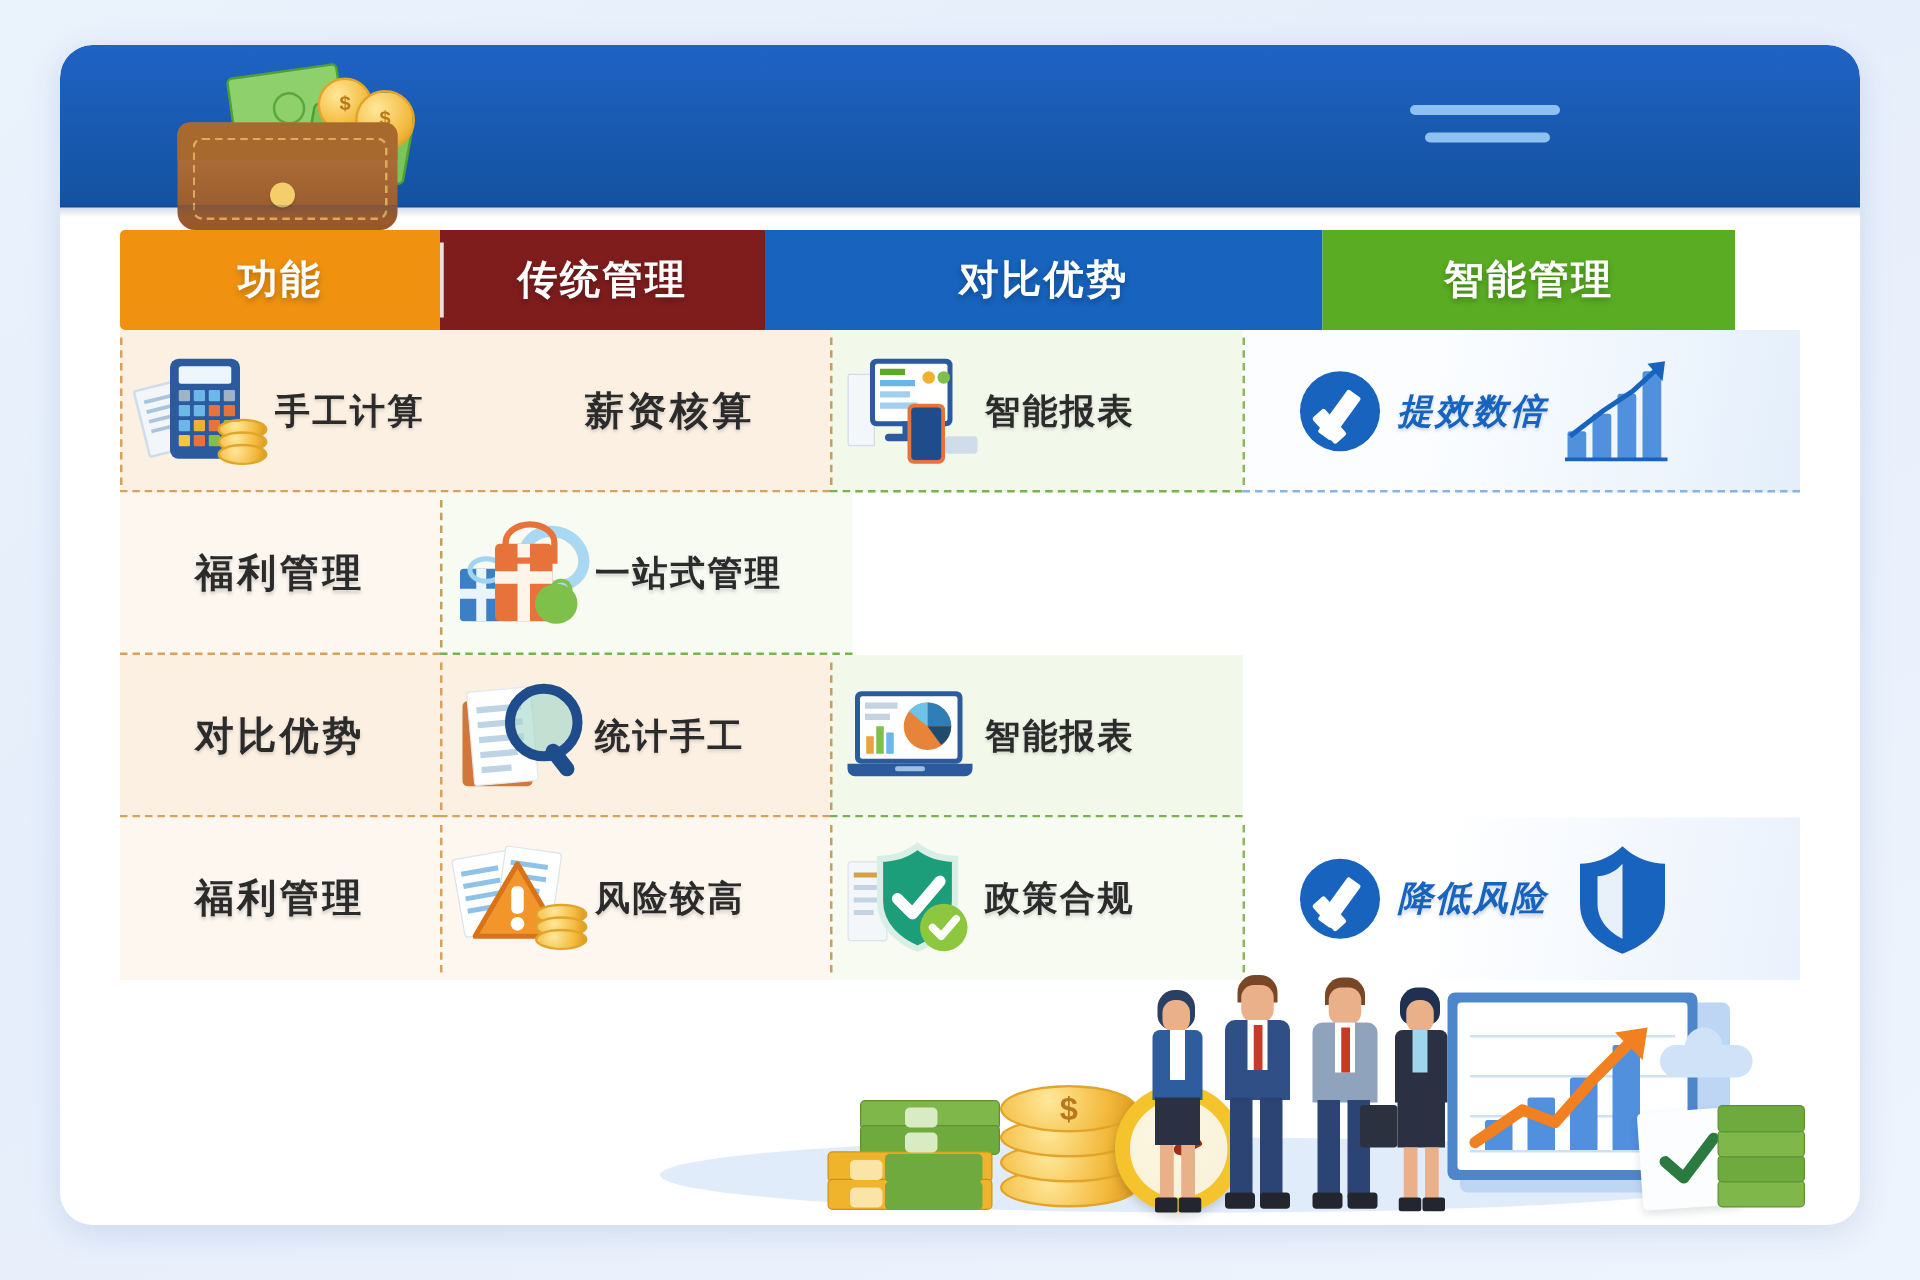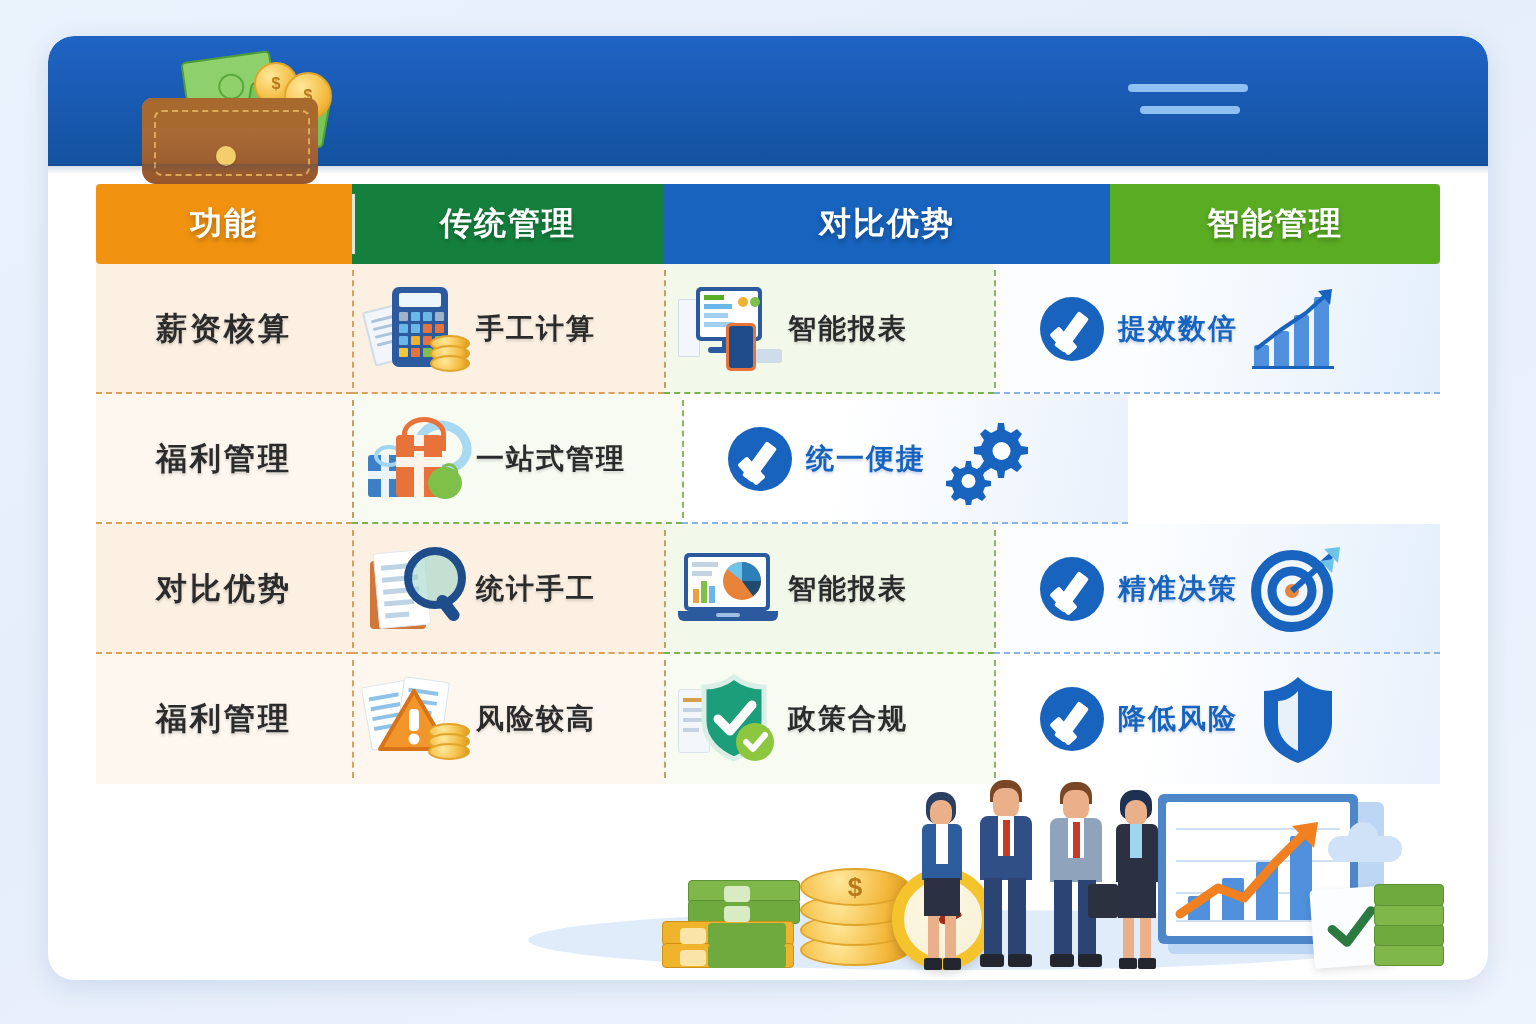--- a/index.html
+++ b/index.html
@@ -61,31 +61,31 @@
   .wallet-dot{position:absolute;left:88px;top:92px;width:20px;height:20px;border-radius:50%;
     background:#f3ce6a;box-shadow:0 1px 2px rgba(0,0,0,.2);}
 
   
   .table{position:absolute;left:48px;top:148px;width:1344px;}
   .thead{display:flex;height:80px;border-radius:4px;overflow:hidden;}
   .th{display:flex;align-items:center;justify-content:center;
     font-size:32px;font-weight:bold;color:#fff;letter-spacing:2px;
     text-shadow:0 3px 5px rgba(0,0,0,.28);position:relative;}
   .th.c0{width:256px;background:#f0920f;}
-  .th.c1{width:312px;background:#15803d;text-align:center;}
+  .th.c1{width:260px;background:#7f1d1d;text-align:center;}
   .th.c2{width:330px;background:#5aad23;}
   .th.c3{width:446px;background:#1763bd;}
   .th.c1:before{content:"";position:absolute;left:0;top:10px;bottom:10px;width:3px;background:rgba(255,255,255,.85);}
 
   .trow{display:flex;height:130px;}
   .td{position:relative;display:flex;align-items:center;}
   .td.c0{width:256px;justify-content:center;background:#fbf0e2;}
   .td.c1{width:312px;background:#fbf0e2;}
   .td.c2{width:330px;background:#f2f8ea;}
-  .td.c3{width:446px;background:linear-gradient(100deg,#fbfdff 35%,#e4effb 100%);}
+  .td.c3{width:446px;background:linear-gradient(100deg,#fbfdff 35%,#e4effb 100%);font-style:italic;}
   .trow.alt .td.c0,.trow.alt .td.c1{background:#fdf7ef;}
   .trow.alt .td.c2{background:#f7fbf2;}
   .trow.alt .td.c3{background:linear-gradient(100deg,#ffffff 35%,#e9f1fc 100%);}
   .trow .td.c0:after,.trow .td.c1:after{content:"";position:absolute;left:0;right:0;bottom:0;height:0;border-bottom:2px dashed #d9a25c;}
   .trow .td.c2:after{content:"";position:absolute;left:0;right:0;bottom:0;height:0;border-bottom:2px dashed #79b34e;}
   .trow .td.c3:after{content:"";position:absolute;left:0;right:0;bottom:0;height:0;border-bottom:2px dashed #89b3e2;}
   .trow:last-child .td:after{display:none;}
   .vdash{position:absolute;left:0;top:6px;bottom:6px;width:0;}
   .td.c1 .vdash{border-left:2px dashed #d9a25c;}
   .td.c2 .vdash{border-left:2px dashed #c2a15e;}
@@ -153,23 +153,20 @@
     <div class="table">
 
       <div class="thead">
         <div class="th c0">功能</div>
         <div class="th c1">传统管理</div>
         <div class="th c3">对比优势</div>
         <div class="th c2">智能管理</div>
       </div>
 
       <div class="trow">
-        <div class="td c0">
-          <span class="rowlabel">薪资核算</span>
-        </div>
         <div class="td c1">
             <span class="vdash"></span>
           <div class="cellicon">
             <div style="position:absolute;left:2px;top:26px;width:34px;height:52px;background:#f2f6fb;border:2px solid #cfdcea;border-radius:3px;transform:rotate(-14deg);">
               <div style="position:absolute;left:5px;top:8px;width:22px;height:3px;background:#a9c4dd;"></div>
               <div style="position:absolute;left:5px;top:16px;width:22px;height:3px;background:#a9c4dd;"></div>
               <div style="position:absolute;left:5px;top:24px;width:22px;height:3px;background:#a9c4dd;"></div>
               <div style="position:absolute;left:5px;top:32px;width:18px;height:3px;background:#a9c4dd;"></div>
             </div>
             <div style="position:absolute;left:26px;top:6px;width:56px;height:80px;background:#2b5b9e;border-radius:7px;">
@@ -190,20 +187,23 @@
               <div style="position:absolute;left:19px;top:61px;width:9px;height:9px;background:#e8733a;border-radius:1px;"></div>
               <div style="position:absolute;left:31px;top:61px;width:9px;height:9px;background:#7fc04a;border-radius:1px;"></div>
               <div style="position:absolute;left:43px;top:61px;width:9px;height:9px;background:#9ad152;border-radius:1px;"></div>
             </div>
             <div class="coin" style="left:64px;top:54px;width:36px;height:13px;border-radius:50%;"></div>
             <div class="coin" style="left:64px;top:64px;width:36px;height:13px;border-radius:50%;"></div>
             <div class="coin" style="left:64px;top:74px;width:36px;height:13px;border-radius:50%;"></div>
           </div>
           <span class="celltext">手工计算</span>
         </div>
+        <div class="td c0">
+          <span class="rowlabel">薪资核算</span>
+        </div>
         <div class="td c2">
             <span class="vdash"></span>
           <div class="cellicon">
             <div style="position:absolute;left:0;top:18px;width:20px;height:56px;background:#f3f7fb;border:1px solid #cfdcea;border-radius:2px;"></div>
             <div style="position:absolute;left:18px;top:6px;width:66px;height:54px;background:#2b5b9e;border-radius:5px;padding:4px;box-sizing:border-box;">
               <div style="width:100%;height:100%;background:#fff;border-radius:2px;position:relative;">
                 <div style="position:absolute;left:4px;top:4px;width:20px;height:5px;background:#5aad23;"></div>
                 <div style="position:absolute;left:4px;top:13px;width:28px;height:5px;background:#6bb7e8;"></div>
                 <div style="position:absolute;left:4px;top:22px;width:24px;height:5px;background:#9fd0f0;"></div>
                 <div style="position:absolute;left:4px;top:31px;width:30px;height:5px;background:#9fd0f0;"></div>
@@ -251,35 +251,20 @@
             <div style="position:absolute;left:2px;top:60px;width:34px;height:8px;background:#eaf4fb;"></div>
             <div style="position:absolute;left:8px;top:34px;width:22px;height:14px;border:4px solid #9fd4f2;border-radius:50%;"></div>
             <div style="position:absolute;left:30px;top:24px;width:46px;height:62px;background:#e8733a;border-radius:4px;"></div>
             <div style="position:absolute;left:48px;top:24px;width:10px;height:62px;background:#fff4ea;"></div>
             <div style="position:absolute;left:30px;top:46px;width:46px;height:10px;background:#fff4ea;"></div>
             <div style="position:absolute;left:36px;top:6px;width:34px;height:24px;border:5px solid #e8733a;border-radius:50% 50% 0 0;"></div>
             <div style="position:absolute;left:62px;top:56px;width:34px;height:32px;background:#7fc04a;border-radius:50%;"></div>
             <div style="position:absolute;left:74px;top:52px;width:12px;height:12px;border:3px solid #7fc04a;border-radius:50%;"></div>
           </div>
           <span class="celltext">一站式管理</span>
-        </div>
-        <div class="td c3">
-            <span class="vdash"></span>
-          <span class="check"></span>
-          <span class="celltext adv">统一便捷</span>
-          <div class="tailicon">
-            <svg width="100" height="92" viewBox="0 0 100 92">
-              <g fill="#1763bd">
-                <path d="M62 10 l6 0 1 7 6 3 6-4 5 5 -4 6 3 6 7 1 0 7 -7 1 -3 6 4 6 -5 5 -6-4 -6 3 -1 7 -6 0 -1-7 -6-3 -6 4 -5-5 4-6 -3-6 -7-1 0-7 7-1 3-6 -4-6 5-5 6 4 6-3z"></path>
-                <circle cx="65.5" cy="38" r="9" fill="#fff"></circle>
-                <path d="M30 48 l5 0 1 6 5 2 5-3 4 4 -3 5 2 5 6 1 0 5 -6 1 -2 5 3 5 -4 4 -5-3 -5 2 -1 6 -5 0 -1-6 -5-2 -5 3 -4-4 3-5 -2-5 -6-1 0-5 6-1 2-5 -3-5 4-4 5 3 5-2z"></path>
-                <circle cx="32.5" cy="68" r="7" fill="#fff"></circle>
-              </g>
-            </svg>
-          </div>
         </div>
       </div>
 
       <div class="trow">
         <div class="td c0">
           <span class="rowlabel">对比优势</span>
         </div>
         <div class="td c1">
             <span class="vdash"></span>
           <div class="cellicon">
@@ -311,35 +296,20 @@
                   <path d="M22 22 L22 3 A19 19 0 0 1 41 22 Z" fill="#2e7fb8"></path>
                   <path d="M22 22 L41 22 A19 19 0 0 1 33 37 Z" fill="#1f4c6e"></path>
                   <path d="M22 22 L22 3 A19 19 0 0 0 7 10 Z" fill="#6ec3e8"></path>
                 </svg>
               </div>
             </div>
             <div style="position:absolute;left:0;top:70px;width:100px;height:10px;background:#2b5b9e;border-radius:0 0 6px 6px;"></div>
             <div style="position:absolute;left:38px;top:72px;width:24px;height:4px;background:#9fc0e0;border-radius:2px;"></div>
           </div>
           <span class="celltext">智能报表</span>
-        </div>
-        <div class="td c3">
-            <span class="vdash"></span>
-          <span class="check"></span>
-          <span class="celltext adv">精准决策</span>
-          <div class="tailicon">
-            <svg width="100" height="92" viewBox="0 0 100 92">
-              <circle cx="44" cy="48" r="36" fill="none" stroke="#1763bd" stroke-width="10"></circle>
-              <circle cx="44" cy="48" r="20" fill="none" stroke="#1763bd" stroke-width="9"></circle>
-              <circle cx="44" cy="48" r="7" fill="#e8843a"></circle>
-              <path d="M44 48 L86 10" stroke="#1763bd" stroke-width="6"></path>
-              <path d="M76 6 L92 4 L90 20 Z" fill="#6ec3e8"></path>
-              <path d="M72 18 L86 16 L84 30 Z" fill="#6ec3e8"></path>
-            </svg>
-          </div>
         </div>
       </div>
 
       <div class="trow alt">
         <div class="td c0">
           <span class="rowlabel">福利管理</span>
         </div>
         <div class="td c1">
             <span class="vdash"></span>
           <div class="cellicon">

